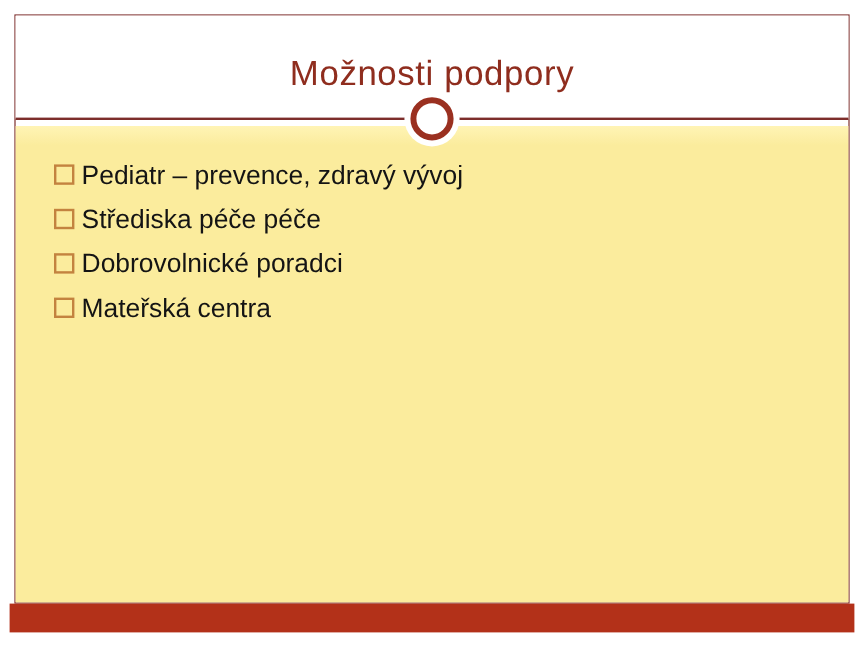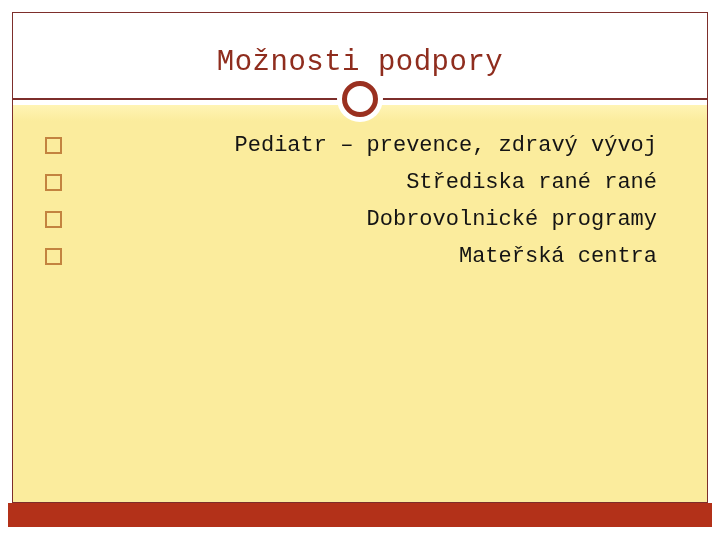--- a/index.html
+++ b/index.html
@@ -1,20 +1,20 @@
 <!DOCTYPE html>
 <html><head>
 <meta charset="utf-8">
 <style>
   html,body{margin:0;padding:0;background:#ffffff;}
   .slide{
     position:relative;
     width:720px;height:540px;
     background:#ffffff;
-    font-family:Liberation Mono, monospace;
+    font-family:Liberation Sans, sans-serif;
     overflow:hidden;
   }
   .frame{
     position:absolute;
     left:12px;top:12px;
     width:696px;height:491px;
     border:1.5px solid #7d2e2b;
     box-sizing:border-box;
     background:#ffffff;
   }
@@ -35,21 +35,20 @@
   .divider{
     position:absolute;
     left:0;right:0;top:85px;
     height:0;
     border-top:2px solid #7d2e2b;
   }
   .content{
     position:absolute;
     left:0;right:0;top:92px;bottom:0;
     background:linear-gradient(to bottom,#fff4b5 0px,#fbec9d 16px,#fbec9d 100%);
-    text-align:right;
   }
   .ornament{
     position:absolute;
     left:50%;top:68px;
     transform:translateX(-50%);
     width:36px;height:36px;
     box-sizing:border-box;
     border:5px solid #9a3020;
     border-radius:50%;
     background:#ffffff;
@@ -99,25 +98,25 @@
     <div class="divider"></div>
     <div class="ornament"></div>
     <div class="content">
       <ul class="bullets" id="bullet-list">
           <li>
             <span class="sq"></span>
             <span class="bt">Pediatr – prevence, zdravý vývoj</span>
           </li>
           <li>
             <span class="sq"></span>
-            <span class="bt">Střediska rané rané</span>
+            <span class="bt">Střediska péče péče</span>
           </li>
           <li>
             <span class="sq"></span>
-            <span class="bt">Dobrovolnické programy</span>
+            <span class="bt">Dobrovolnické poradci</span>
           </li>
           <li>
             <span class="sq"></span>
             <span class="bt">Mateřská centra</span>
           </li>
         </ul>
     </div>
   </div>
   <div class="footer-strip"></div>
 </div>

